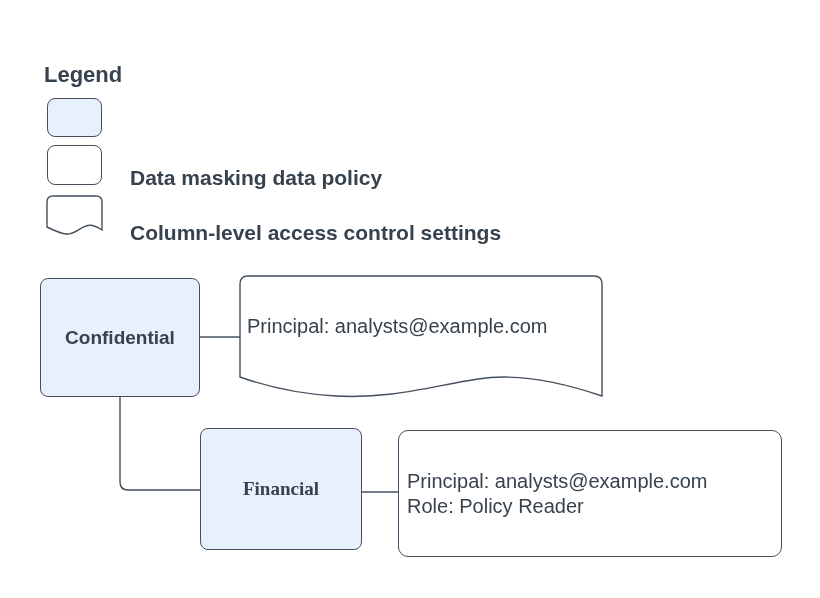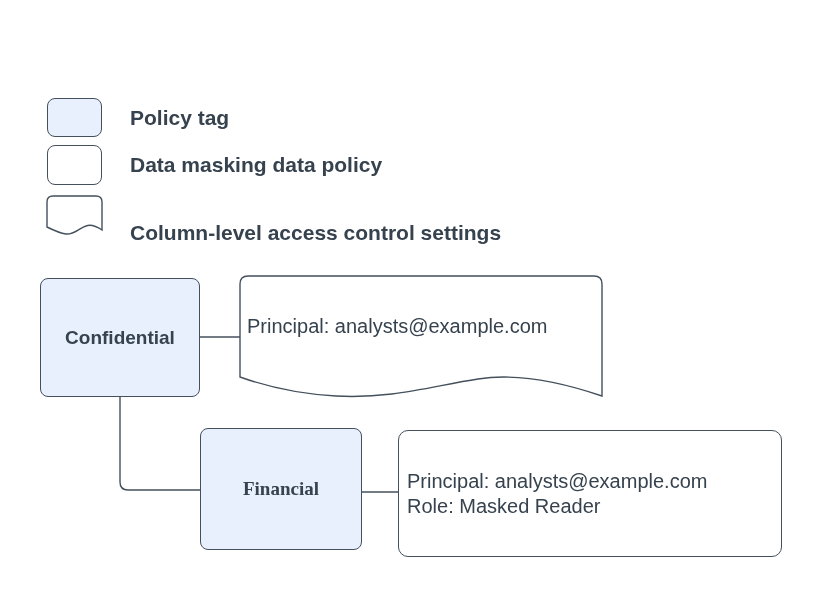--- a/index.html
+++ b/index.html
@@ -15,21 +15,21 @@
   .overlay{position:absolute;left:0;top:0;z-index:0;}
   .overlay .doc{fill:var(--shape-fill);stroke:var(--stroke);stroke-width:1.4;}
   .overlay .connector{fill:none;stroke:var(--stroke);stroke-width:1.4;}
 
   .legend-title{position:absolute;left:44px;top:62px;font-size:22px;font-weight:700;z-index:1;}
   .swatch{position:absolute;left:47px;border:1.3px solid var(--stroke);border-radius:8px;box-sizing:border-box;z-index:1;}
   .swatch-tag{top:98px;width:55px;height:39px;background:var(--tag-fill);}
   .swatch-policy{top:145px;width:55px;height:40px;background:var(--shape-fill);}
   .legend-label{position:absolute;left:130px;display:flex;align-items:center;font-size:21px;font-weight:700;z-index:1;white-space:nowrap;}
   .legend-label.l1{top:98px;height:39px;}
-  .legend-label.l2{top:145px;height:40px;}
+  .legend-label.l2{top:158px;height:40px;}
   .legend-label.l3{top:194px;height:37px;margin-top:20px;}
 
   .tag-box{position:absolute;background:var(--tag-fill);border:1.3px solid var(--stroke);
     border-radius:8px;box-sizing:border-box;display:flex;align-items:center;justify-content:center;
     font-size:19px;font-weight:700;z-index:1;}
   .tag-box.conf{left:40px;top:278px;width:160px;height:119px;}
   .tag-box.fin{left:200px;top:428px;width:162px;height:122px;font-family:Liberation Serif, serif;}
 
   .doc-text{position:absolute;left:247px;top:278px;width:350px;height:96px;display:flex;
     flex-direction:column;justify-content:center;font-size:20px;line-height:26px;z-index:1;white-space:nowrap;}
@@ -53,35 +53,35 @@
 
     <path class="connector" d="M120 397 L120 482 Q120 490 128 490 L200 490"></path>
 
     <path class="connector" d="M362 492 L398 492"></path>
 
     <path class="doc" d="M248 276 L594 276 Q602 276 602 284 L602 396
          C558 381 516 373 478 379 C432 386 392 399 336 396 C300 394 268 387 240 377
          L240 284 Q240 276 248 276 Z"></path>
   </svg>
 
+  <div class="legend-title">Legend</div>
   <div class="swatch swatch-tag"></div>
-  <div class="legend-label l1">Policy tag</div>
   <div class="swatch swatch-policy"></div>
   <div class="legend-label l2">Data masking data policy</div>
   <div class="legend-label l3">Column-level access control settings</div>
 
   <div class="tag-box conf">
     <span>Confidential</span>
   </div>
   <div class="tag-box fin">
     <span>Financial</span>
   </div>
 
   <div class="doc-text">
     <div class="line"><span class="b">Principal:</span> <span>analysts@example.com</span></div>
   </div>
 
   <div class="policy-box">
     <div class="line"><span class="b">Principal:</span> <span>analysts@example.com</span></div>
-    <div class="line"><span class="b">Role:</span> <span>Masked Reader</span></div>
+    <div class="line"><span class="b">Role:</span> <span>Policy Reader</span></div>
   </div>
 
 </div>
 
 </body></html>

